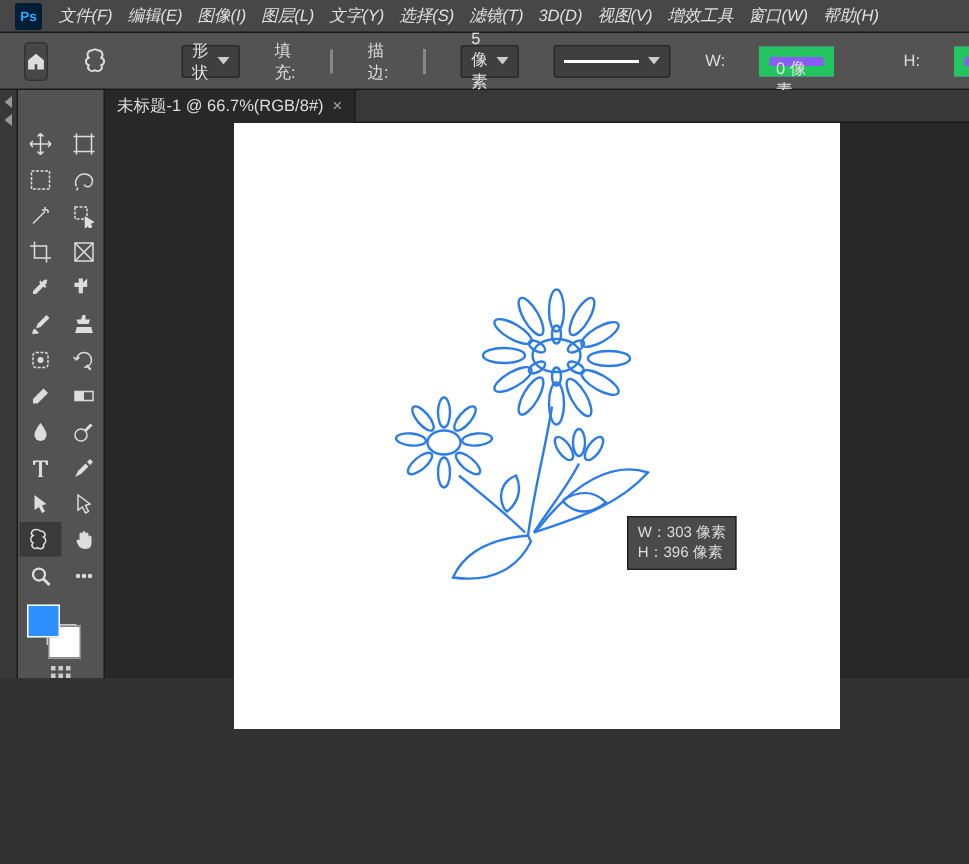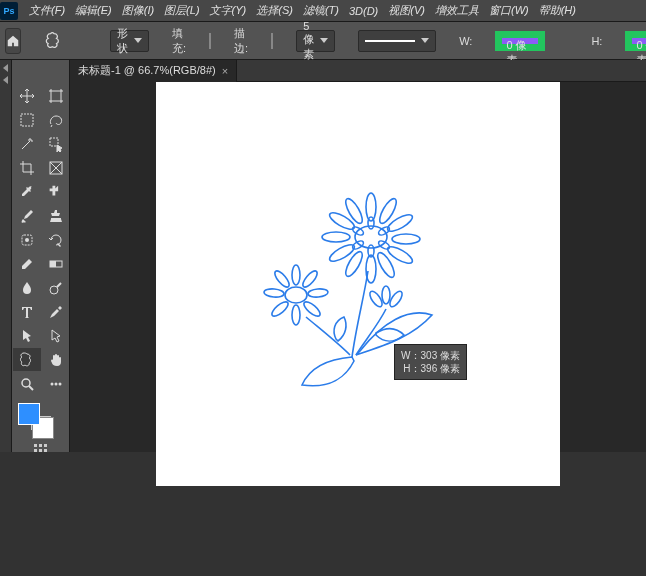--- a/index.html
+++ b/index.html
@@ -1,20 +1,20 @@
 <!DOCTYPE html>
 <html><head>
 <meta charset="utf-8">
 <style>
 * { margin: 0; padding: 0; box-sizing: border-box; font-family: "Microsoft YaHei", sans-serif; user-select: none; }
 body { width: 646px; height: 576px; background: #323232; overflow: hidden; color: #e0e0e0; font-size: 11px; }
-.menubar { height: 22px; background: #474747; display: flex; align-items: center; padding: 0 0; border-bottom: 1px solid #1a1a1a; }
+.menubar { height: 22px; background: #474747; display: flex; align-items: center; padding: 0 10px; border-bottom: 1px solid #1a1a1a; }
 .menubar .ps-logo { width: 18px; height: 18px; background: #001e36; color: #31a8ff; font-weight: bold; font-size: 9px; display: flex; align-items: center; justify-content: center; border-radius: 2px; margin-right: 6px; }
 .menubar .menu-item { padding: 2px 5px; cursor: pointer; white-space: nowrap; font-style: italic; }
-.optbar { height: 38px; background: #535353; display: flex; align-items: center; padding: 0 5px; gap: 23px; border-bottom: 1px solid #1a1a1a; }
+.optbar { height: 38px; background: #535353; display: flex; align-items: center; padding: 0 16px; gap: 23px; border-bottom: 1px solid #1a1a1a; }
 .home-btn { width: 28px; height: 26px; display: flex; align-items: center; justify-content: center; background: #474747; border: 1px solid #333; border-radius: 3px; }
 .shape-icon { width: 24px; height: 24px; display: flex; align-items: center; justify-content: center; }
 .dropdown { background: #3f3f3f; border: 1px solid #2a2a2a; height: 22px; display: flex; align-items: center; padding: 0 6px; gap: 6px; border-radius: 2px; }
 .chevdown { width: 0; height: 0; border-left: 4px solid transparent; border-right: 4px solid transparent; border-top: 5px solid #ccc; }
 .label { color: #ddd; }
 .swatch { width: 36px; height: 16px; border: 1px solid #888; }
 .fill-sw { background: linear-gradient(90deg,#ff00cc,#3333ff); }
 .stroke-sw { background: #fff; position: relative; }
 .stroke-sw::after { content: ""; position: absolute; left: 0; top: 0; right: 0; bottom: 0; background: linear-gradient(135deg, transparent 45%, #f00 45%, #f00 55%, transparent 55%); }
 .input-box { background: #8b5cf6; border: 7px solid #22c55e; height: 20px; padding: 0 4px; display: flex; align-items: flex-start; min-width: 50px; }
@@ -36,21 +36,21 @@
 .dot { width: 3px; height: 3px; background: #ccc; }
 .dot-row { display: grid; grid-template-columns: repeat(3,3px); gap: 2px; }
 .main { flex: 1; display: flex; flex-direction: column; background: #282828; }
 .tabbar { height: 22px; background: #383838; display: flex; align-items: center; border-bottom: 1px solid #1a1a1a; }
 .tab { height: 22px; background: #282828; display: flex; align-items: center; padding: 0 8px; gap: 6px; border-right: 1px solid #1a1a1a; font-size: 11px; color: #ddd; }
 .tab .close { color: #aaa; cursor: pointer; }
 .canvas-area { flex: 1; display: flex; align-items: center; justify-content: center; position: relative; }
 .canvas { width: 404px; height: 404px; background: #fff; position: relative; }
 .flower { position: absolute; left: 80px; top: 85px; width: 240px; height: 240px; }
 .flower svg { width: 100%; height: 100%; }
-.tooltip { position: absolute; right: 93px; top: 262px; background: #4a4a4a; border: 1px solid #222; padding: 4px 6px; font-size: 10px; color: #ddd; line-height: 1.3; text-align: right; }
+.tooltip { position: absolute; right: 69px; top: 262px; background: #4a4a4a; border: 1px solid #222; padding: 4px 6px; font-size: 10px; color: #ddd; line-height: 1.3; }
 </style>
 </head>
 <body>
 
 <div class="menubar">
   <div class="ps-logo">Ps</div>
   <div class="menu-item">文件(F)</div>
   <div class="menu-item">编辑(E)</div>
   <div class="menu-item">图像(I)</div>
   <div class="menu-item">图层(L)</div>

